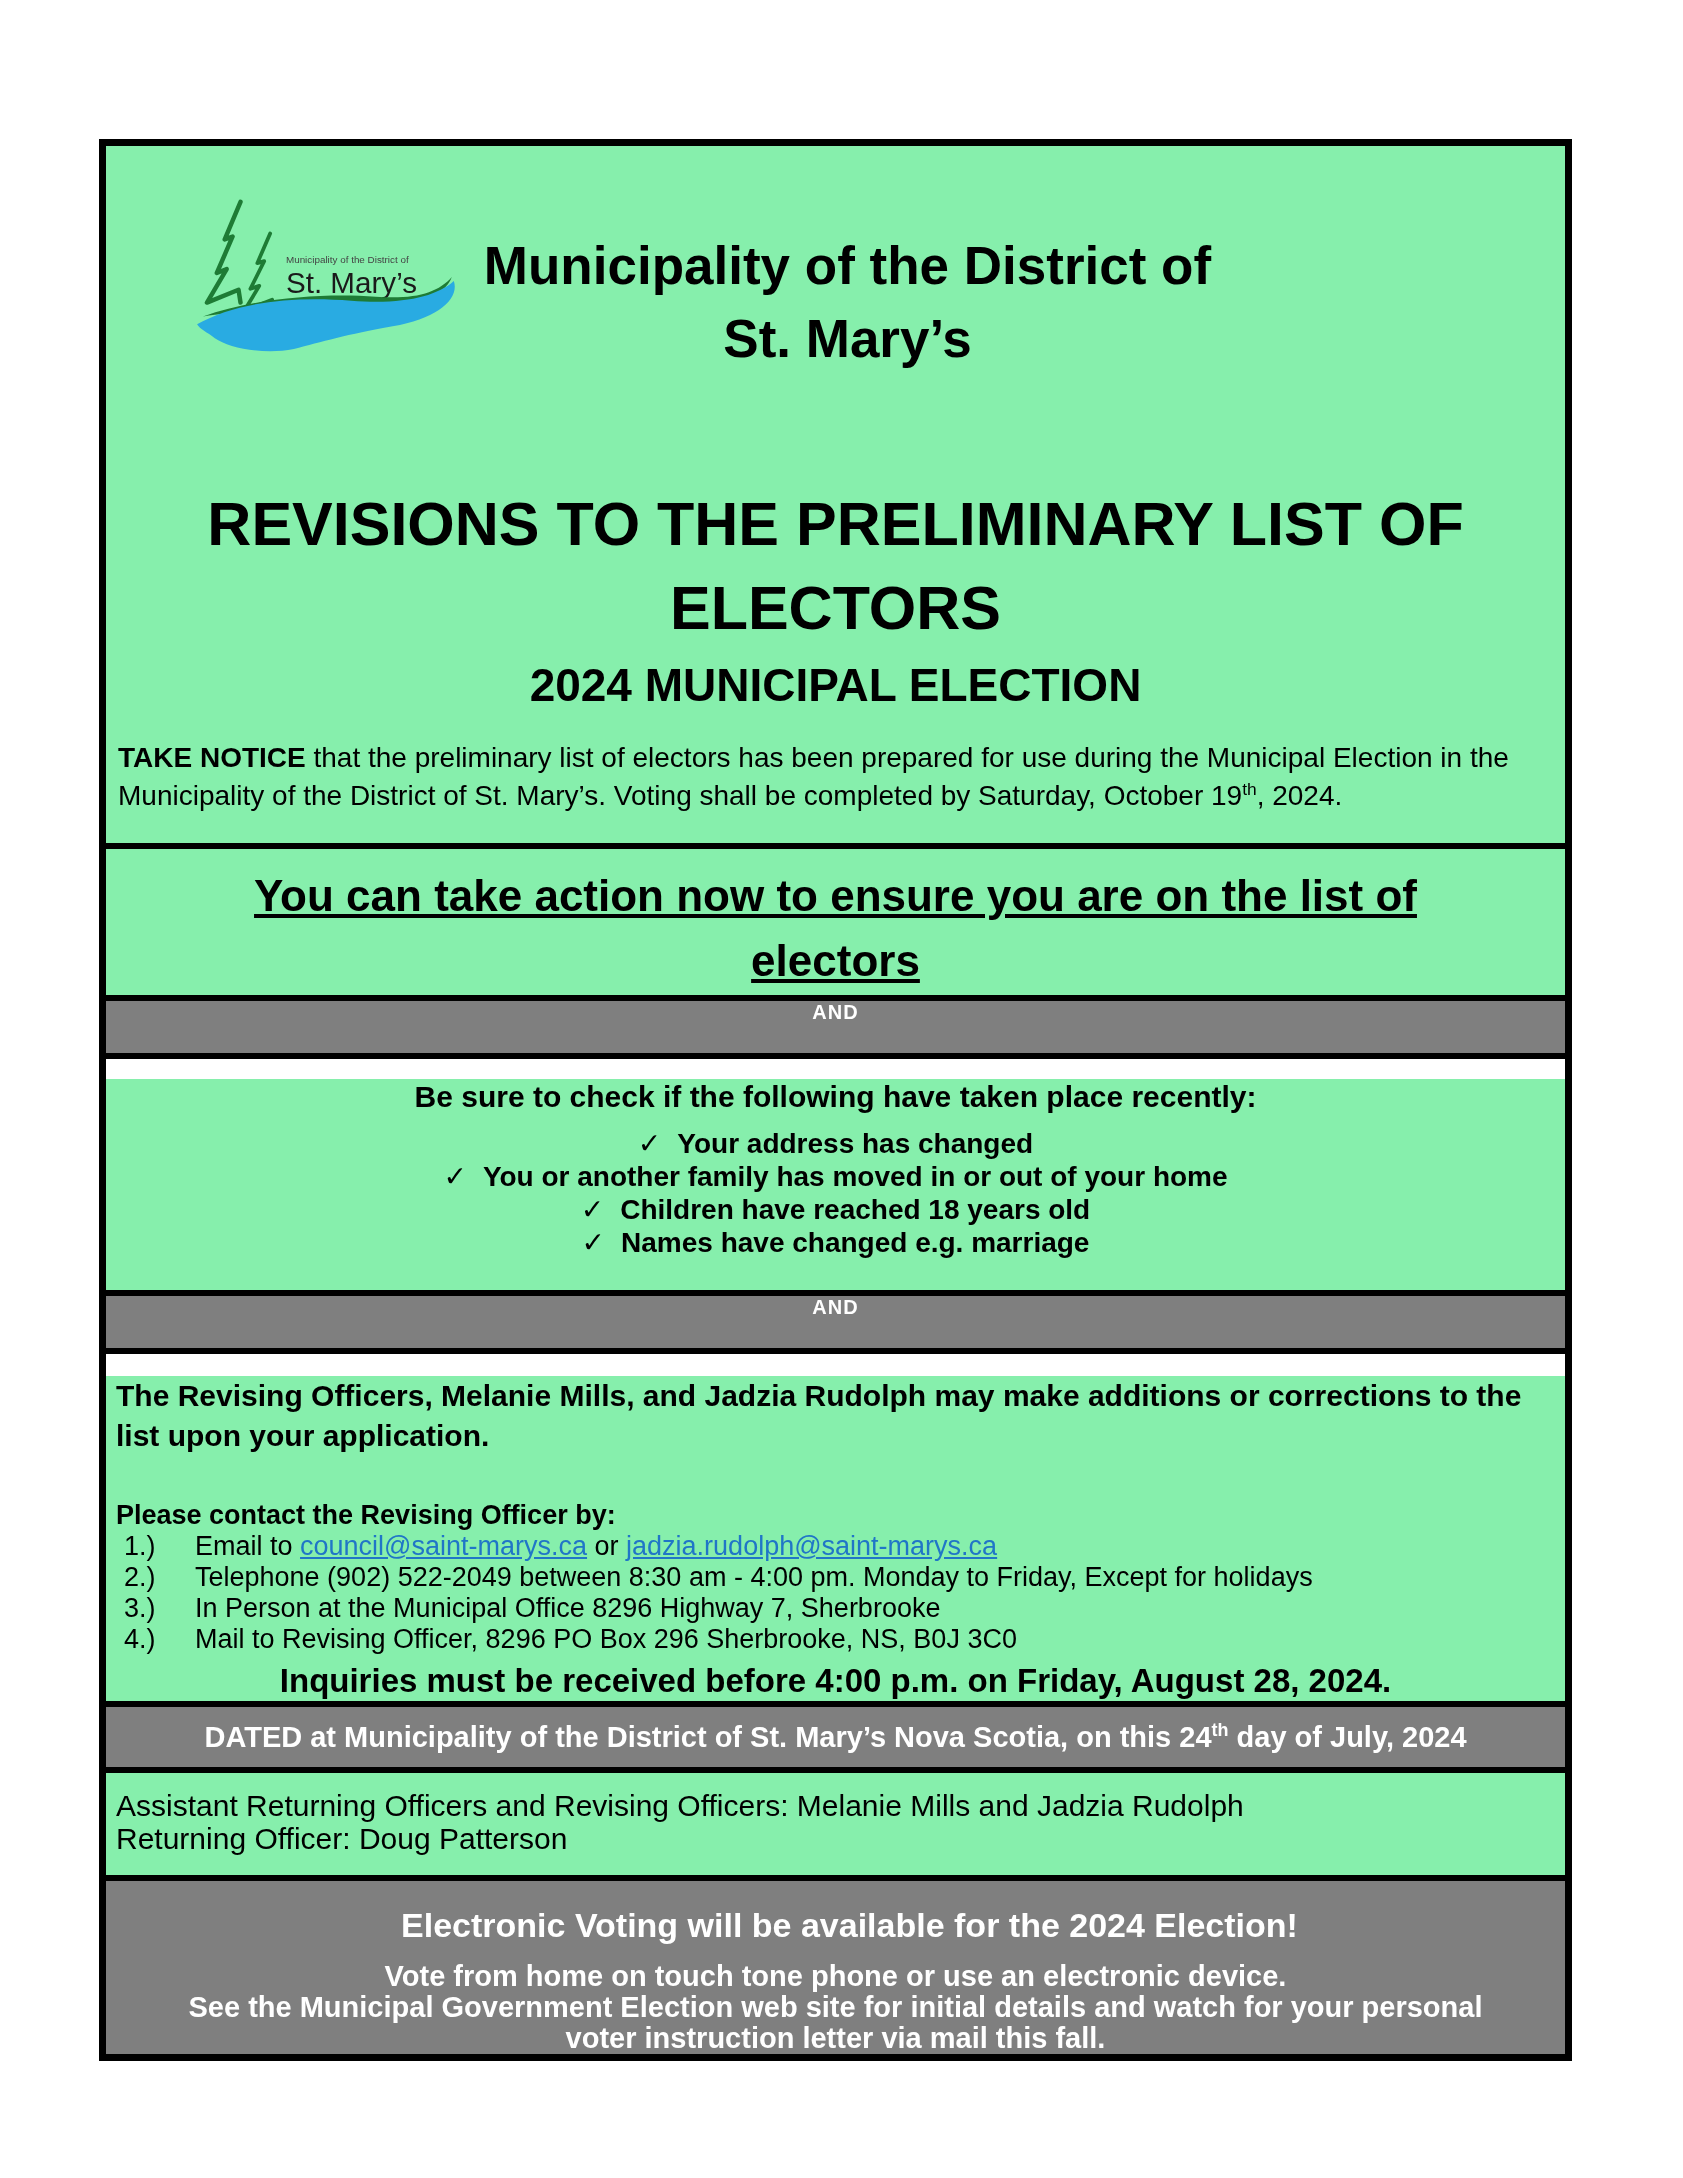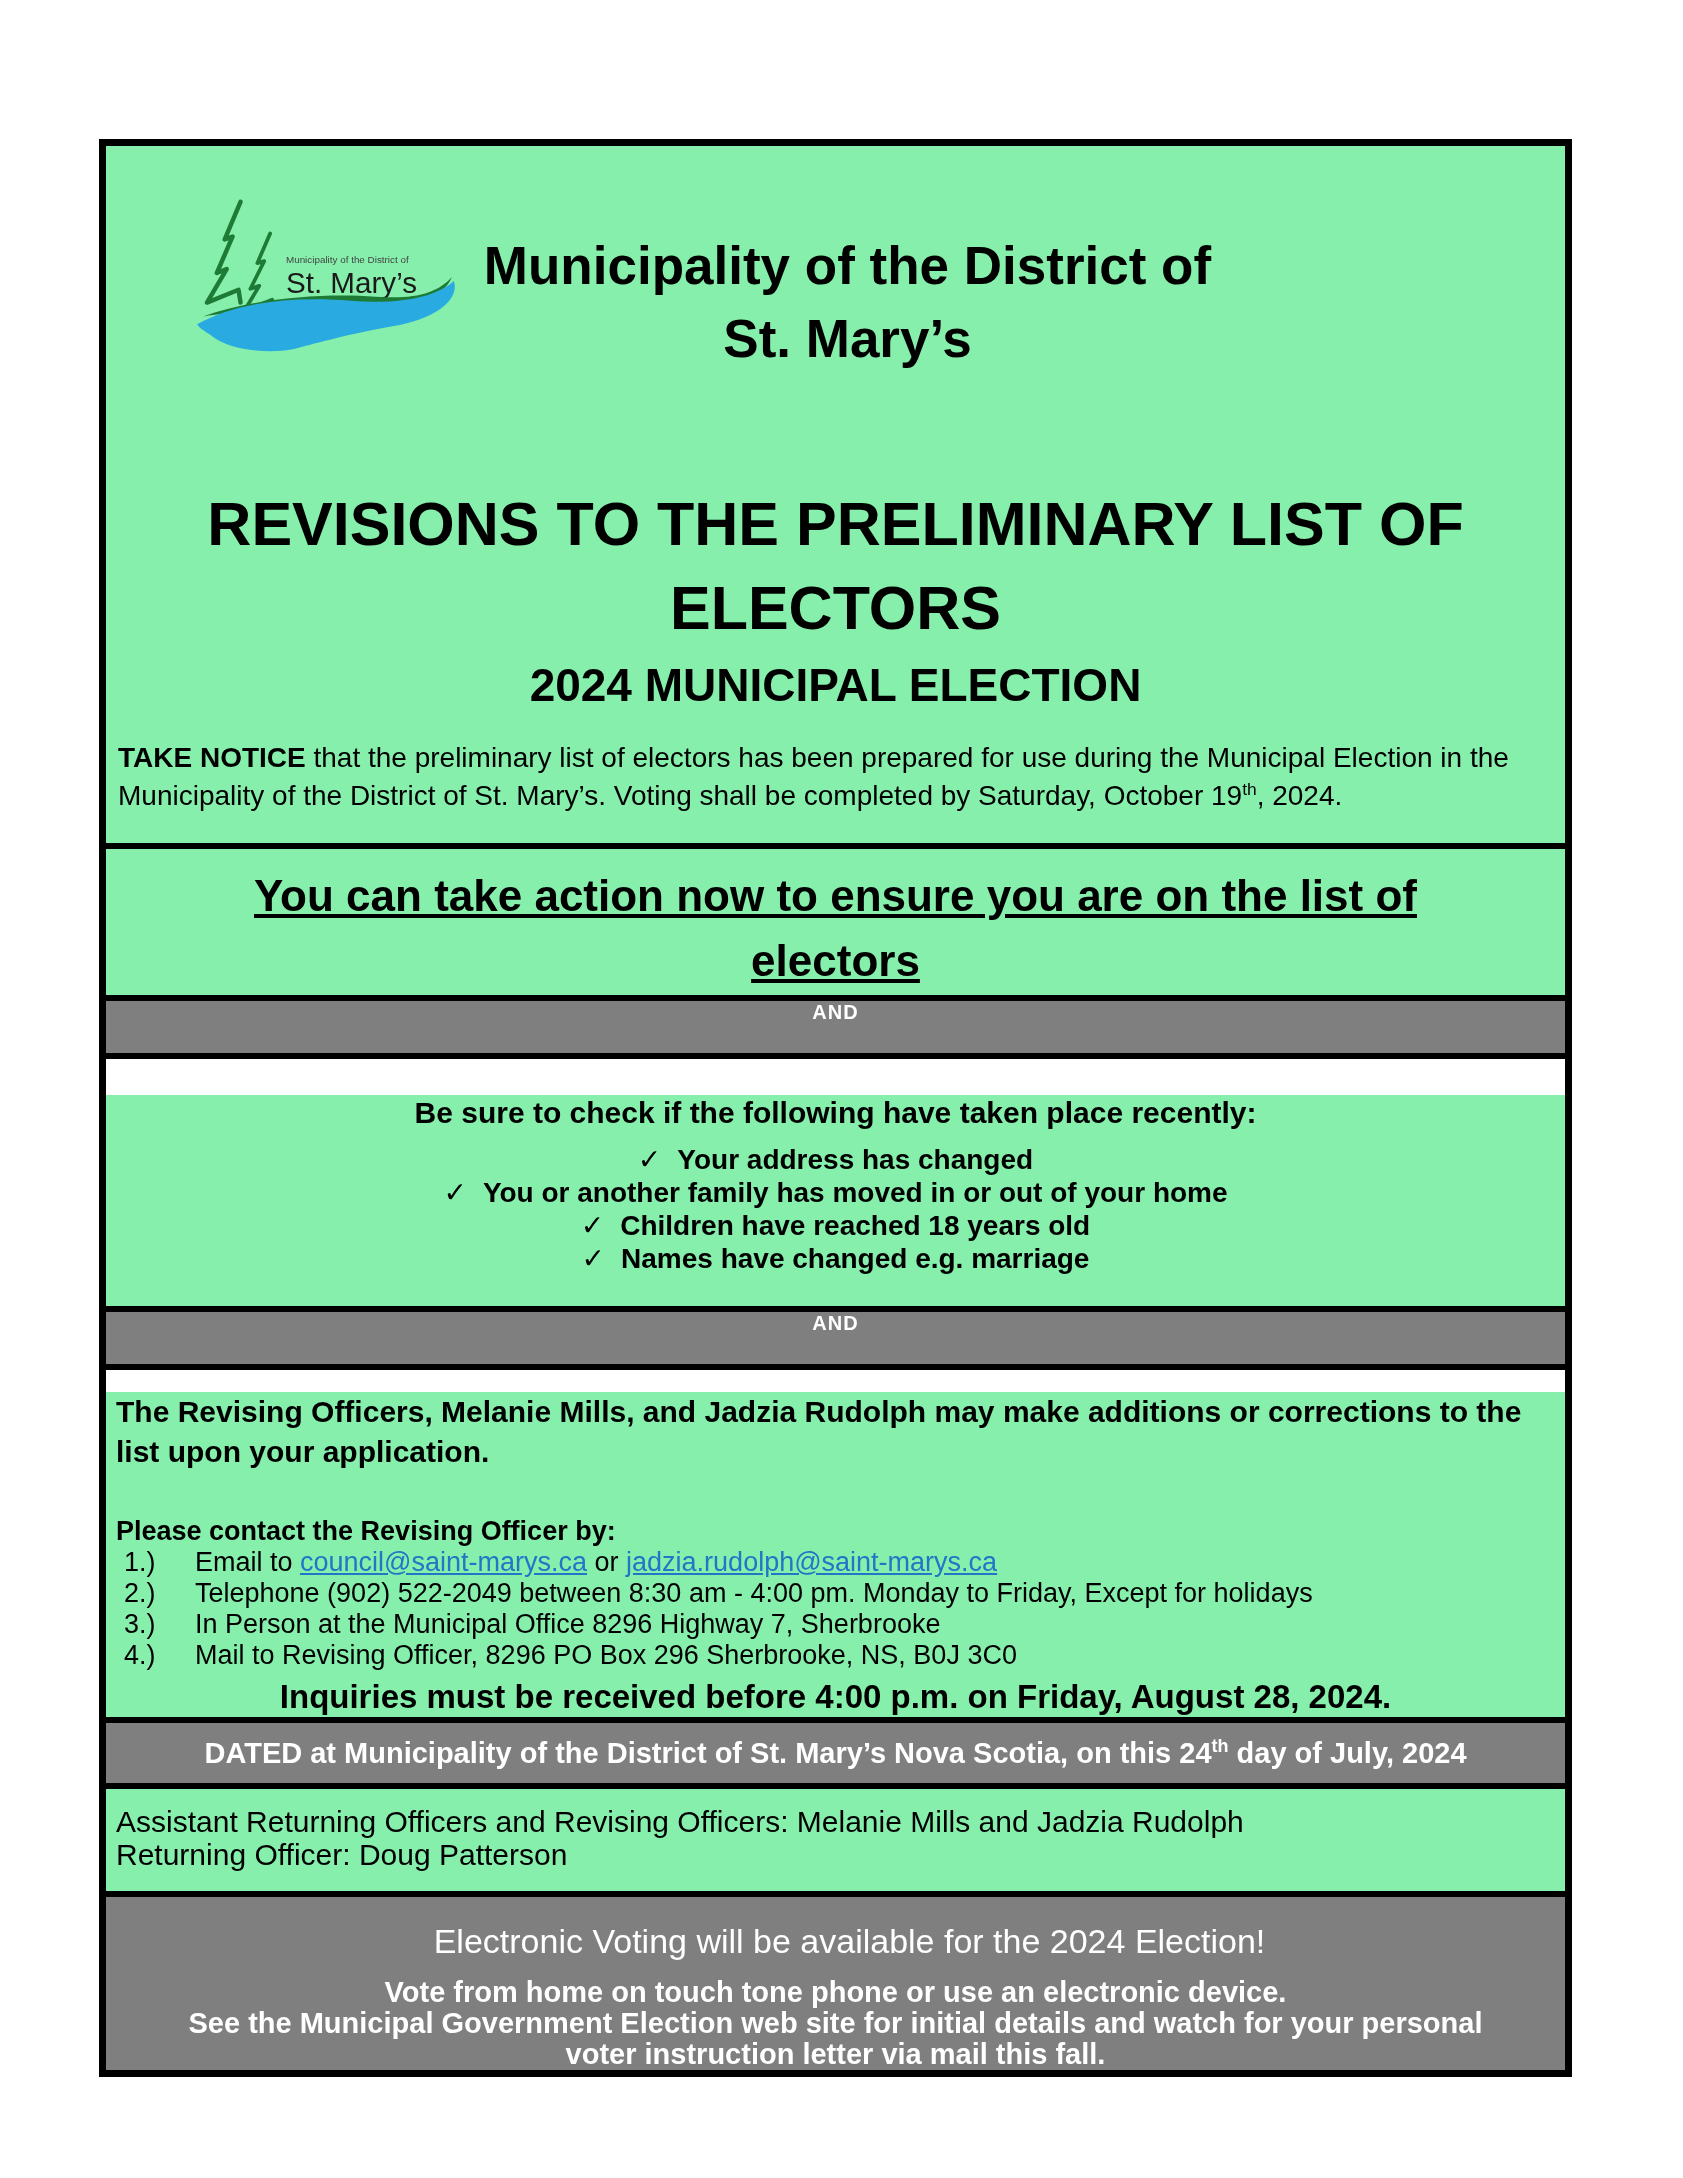--- a/index.html
+++ b/index.html
@@ -37,21 +37,21 @@
   
   .sec-action{min-height:152px;display:flex;align-items:flex-start;justify-content:center;}
   .action-text{margin-top:14px;text-align:center;font-size:44px;font-weight:bold;line-height:65px;max-width:1287px;text-decoration:underline;}
 
   
   .sec-and{min-height:58px;display:flex;align-items:flex-start;justify-content:center;}
   .and-label{font-size:20px;font-weight:bold;letter-spacing:1px;}
 
   
   .sec-check{min-height:217px;text-align:center;}
-  .check-heading{margin-top:36px;font-size:30px;font-weight:bold;line-height:36px;}
+  .check-heading{margin-top:20px;font-size:30px;font-weight:bold;line-height:36px;}
   .check-items{margin-top:12px;}
   .check-item{font-size:28px;font-weight:bold;line-height:33px;}
   .check-glyph{display:inline-block;margin-right:16px;font-weight:normal;font-family:"DejaVu Sans",sans-serif;}
 
   
   .sec-revising{min-height:314px;padding:0 10px;}
   .revising-intro{margin-top:22px;font-size:30px;font-weight:bold;line-height:40px;}
   .contact-heading{margin-top:44px;font-size:27px;font-weight:bold;line-height:31px;}
   .contact-row{font-size:27px;line-height:31px;padding-left:8px;}
   .contact-num{display:inline-block;width:71px;}
@@ -59,21 +59,21 @@
   .deadline{margin-top:6px;text-align:center;font-size:33px;font-weight:bold;line-height:40px;}
 
   
   .sec-dated{min-height:66px;display:flex;align-items:center;justify-content:center;font-size:29px;font-weight:bold;}
 
   
   .sec-officers{min-height:108px;padding:16px 10px 0 10px;font-size:30px;line-height:33px;}
 
   
   .sec-evoting{min-height:156px;text-align:center;}
-  .evoting-heading{padding-top:24px;font-size:34px;font-weight:normal;line-height:40px;padding-left:28px;}
+  .evoting-heading{padding-top:24px;font-size:34px;font-weight:bold;line-height:40px;padding-left:28px;}
   .evoting-line1{margin-top:16px;font-size:29px;font-weight:bold;line-height:31px;}
   .evoting-line2{margin:0 auto;max-width:1346px;font-size:29px;font-weight:bold;line-height:31px;}
 
   .logo-small-text{font-size:10px;fill:#444444;}
   .logo-large-text{font-size:30px;fill:#1a1a1a;}
 </style>
 </head>
 <body>
 
 <div class="doc">

